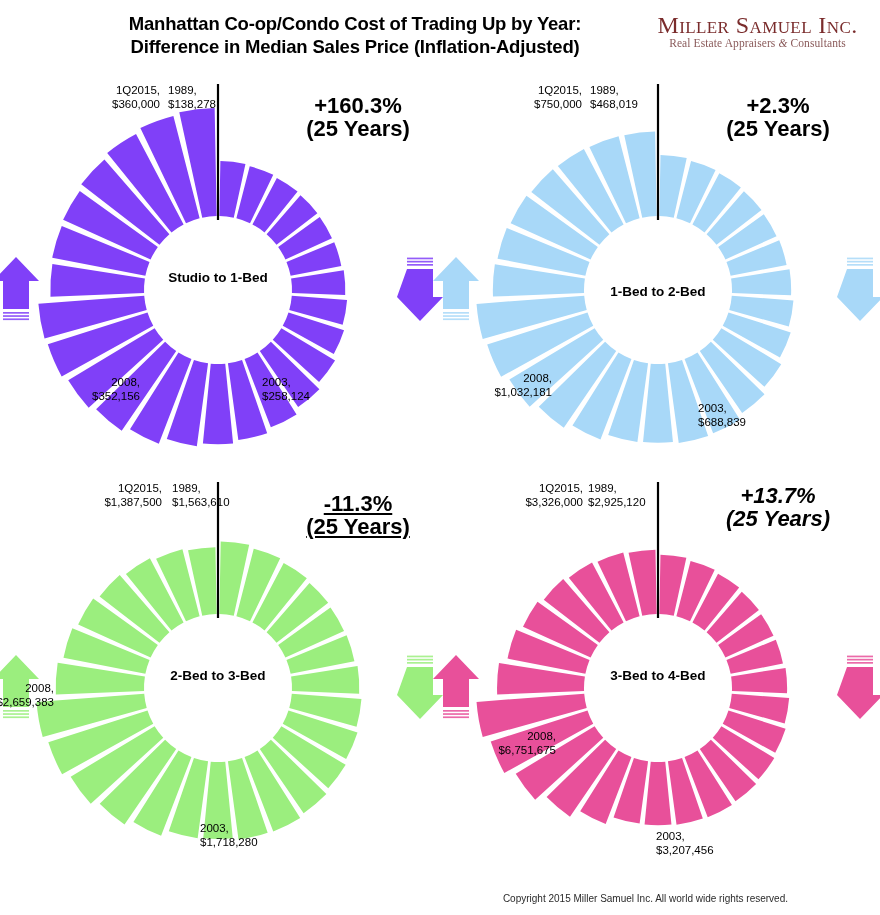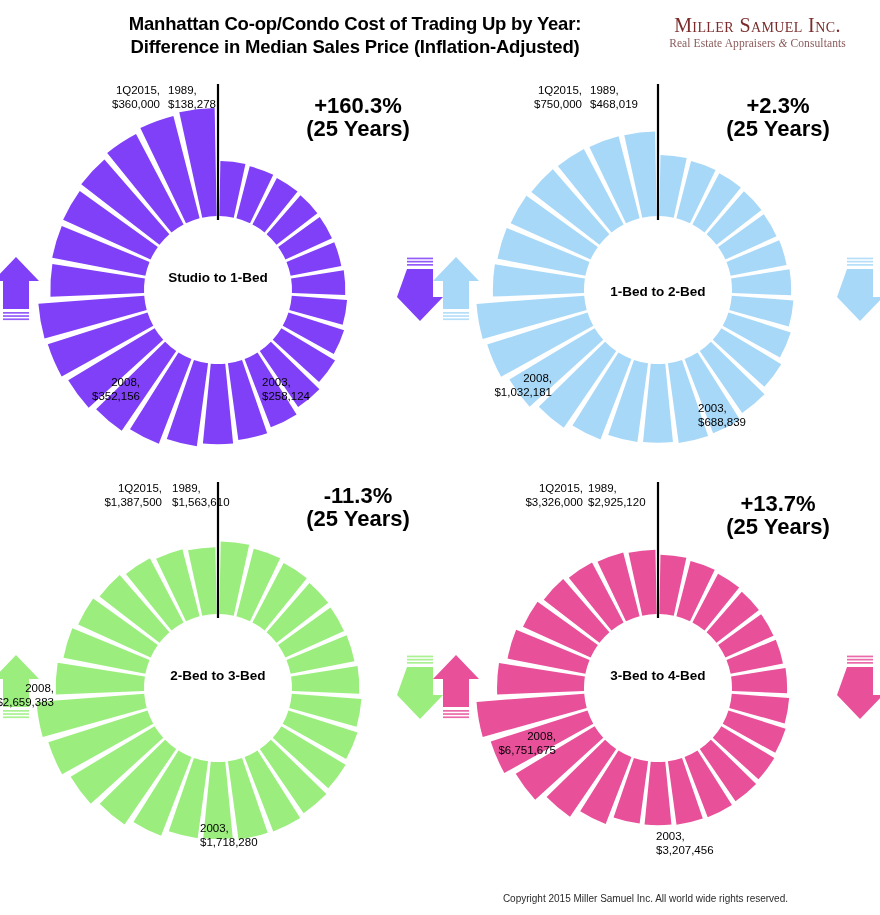--- a/index.html
+++ b/index.html
@@ -16,21 +16,21 @@
   .header{position:absolute;left:0;top:0;width:880px;height:72px;padding-left:14px;}
   .title{
     position:absolute;left:60px;top:12px;width:590px;
     text-align:center;font-size:18.5px;font-weight:bold;line-height:23px;
     letter-spacing:-0.2px;
   }
   .title .l2{display:block;}
   .logo{position:absolute;left:655px;top:14px;width:205px;text-align:center;color:#7a2c2c;}
   .logo .brand{
     font-family:"Liberation Serif", serif;
-    font-size:20px;letter-spacing:.4px;font-variant:small-caps;
+    font-size:24px;letter-spacing:.4px;font-variant:small-caps;
     color:#7a2c2c;line-height:22px;white-space:nowrap;
   }
   .logo .tag{
     font-family:Liberation Serif, serif;
     font-size:11.5px;color:#8a5a5a;letter-spacing:.1px;line-height:14px;white-space:nowrap;
   }
   .logo .tag em{font-style:italic;}
 
   
   .panel{position:absolute;width:440px;height:420px;}
@@ -217,21 +217,21 @@
           <path d="M 420 249 L 443 225 L 433 225 L 433 197 L 407 197 L 397 225 Z" fill="#9BEE7E"></path>
           <rect x="407" y="192" width="26" height="1.7" fill="#9BEE7E" opacity="0.85"></rect>
           <rect x="407" y="188.8" width="26" height="1.7" fill="#9BEE7E" opacity="0.85"></rect>
           <rect x="407" y="185.6" width="26" height="1.7" fill="#9BEE7E" opacity="0.85"></rect>
         </g>
       </svg>
       <div class="lbl" style="left: 2px; top: 12px; width: 160px; text-align: right;"><div>1Q2015,</div><div>$1,387,500</div></div>
       <div class="lbl" style="left: 172px; top: 12px; width: 160px; text-align: left;"><div>1989,</div><div>$1,563,610</div></div>
       <div class="lbl" style="left: 200px; top: 352px; width: 160px; text-align: left;"><div>2003,</div><div>$1,718,280</div></div>
       <div class="lbl" style="left: -96px; top: 212px; width: 150px; text-align: right;"><div>2008,</div><div>$2,659,383</div></div>
-      <div class="pct" style="left: 258px; top: 14px; width: 200px;"><div>-11.3%</div><div>(25 Years)</div></div>
+      <div class="pct" style="left: 258px; top: 22px; width: 200px; text-decoration: underline;"><div>-11.3%</div><div>(25 Years)</div></div>
       <div class="ctr" style="left: 118px; top: 198px; width: 200px;">2-Bed to 3-Bed</div>
     </div>
   <div class="panel p3">
       <svg viewBox="0 0 440 420">
         <g>
           <path d="M 220.4419611132978 84.7634264474423 A 133.25894981615673 133.25894981615673 0 0 1 246.35033068911247 87.79168054258997 L 233.74321630095844 145.69404491674814 A 74 74 0 0 0 219.3560449233116 144.01242575833453 Z" fill="#E8509A"></path>
           <path d="M 250.58014693363964 90.95529496877103 A 131.1557206174764 131.1557206174764 0 0 1 274.7049217558407 99.73599491242693 L 249.9937566594642 151.27369682939874 A 74 74 0 0 0 236.3822014147668 146.31949587825886 Z" fill="#E8509A"></path>
           <path d="M 278.05259124500304 103.69746827155487 A 129.1177078280575 129.1177078280575 0 0 1 299.16880939988596 117.58582343425505 L 264.519505315183 160.4505810174363 A 74 74 0 0 0 252.4173686698964 152.49088052919325 Z" fill="#E8509A"></path>
           <path d="M 301.7900449326025 121.78029371955012 A 127.58919823599328 127.58919823599328 0 0 1 318.92887559324555 139.9463929213598 L 276.5373753982351 172.72996927893576 A 74 74 0 0 0 266.5970866714281 162.19387876720236 Z" fill="#E8509A"></path>
           <path d="M 321.0999780571053 144.142293542422 A 126.8249434399612 126.8249434399612 0 0 1 333.51263908606916 165.6416531017176 L 285.3994804217335 187.44987661431847 A 74 74 0 0 0 278.156923151616 174.90539944574766 Z" fill="#E8509A"></path>
@@ -269,19 +269,19 @@
           <path d="M 420 249 L 443 225 L 433 225 L 433 197 L 407 197 L 397 225 Z" fill="#E8509A"></path>
           <rect x="407" y="192" width="26" height="1.7" fill="#E8509A" opacity="0.85"></rect>
           <rect x="407" y="188.8" width="26" height="1.7" fill="#E8509A" opacity="0.85"></rect>
           <rect x="407" y="185.6" width="26" height="1.7" fill="#E8509A" opacity="0.85"></rect>
         </g>
       </svg>
       <div class="lbl" style="left: -22px; top: 12px; width: 165px; text-align: right;"><div>1Q2015,</div><div>$3,326,000</div></div>
       <div class="lbl" style="left: 148px; top: 12px; width: 165px; text-align: left;"><div>1989,</div><div>$2,925,120</div></div>
       <div class="lbl" style="left: 216px; top: 360px; width: 160px; text-align: left;"><div>2003,</div><div>$3,207,456</div></div>
       <div class="lbl" style="left: -44px; top: 260px; width: 160px; text-align: right;"><div>2008,</div><div>$6,751,675</div></div>
-      <div class="pct" style="left: 238px; top: 22px; width: 200px;"><div>+13.7%</div><div>(25 Years)</div></div>
+      <div class="pct" style="left: 238px; top: 14px; width: 200px; font-style: italic;"><div>+13.7%</div><div>(25 Years)</div></div>
       <div class="ctr" style="left: 118px; top: 198px; width: 200px;">3-Bed to 4-Bed</div>
     </div>
 
   <div class="footer">Copyright 2015 Miller Samuel Inc.  All world wide rights reserved.</div>
 
 </div>
 
 </body></html>

